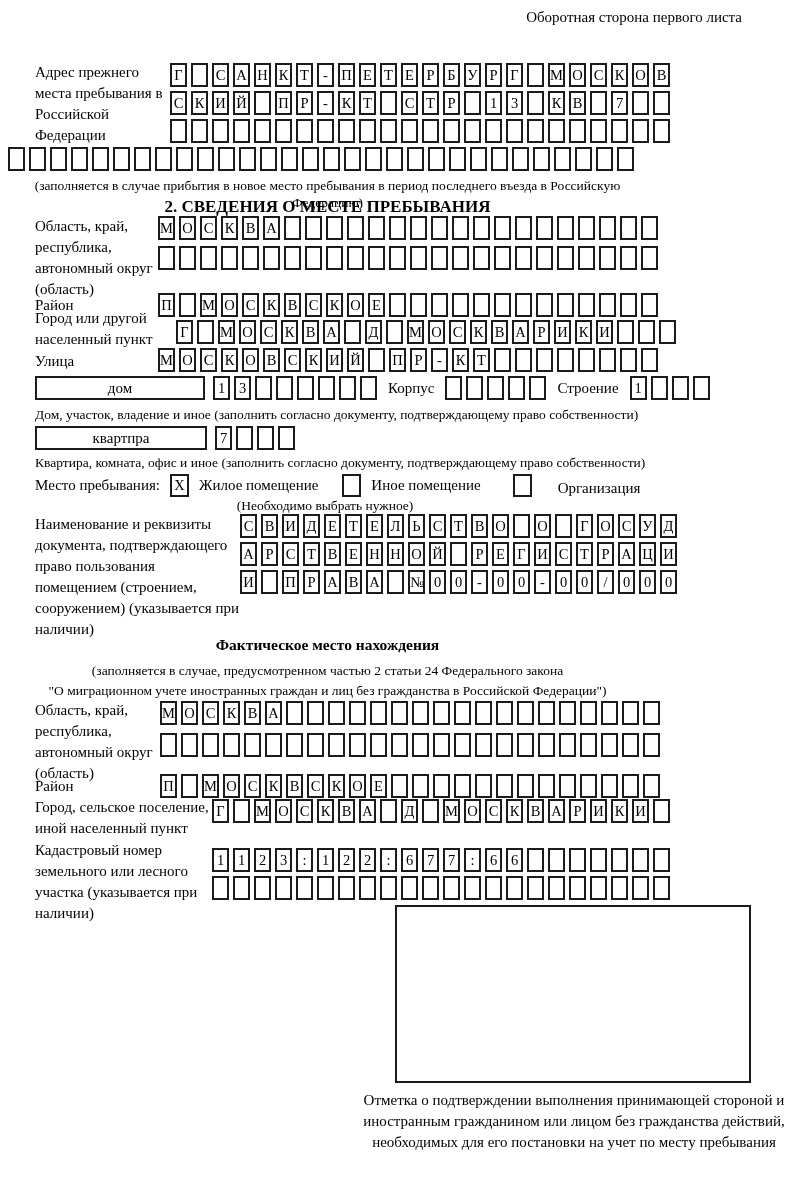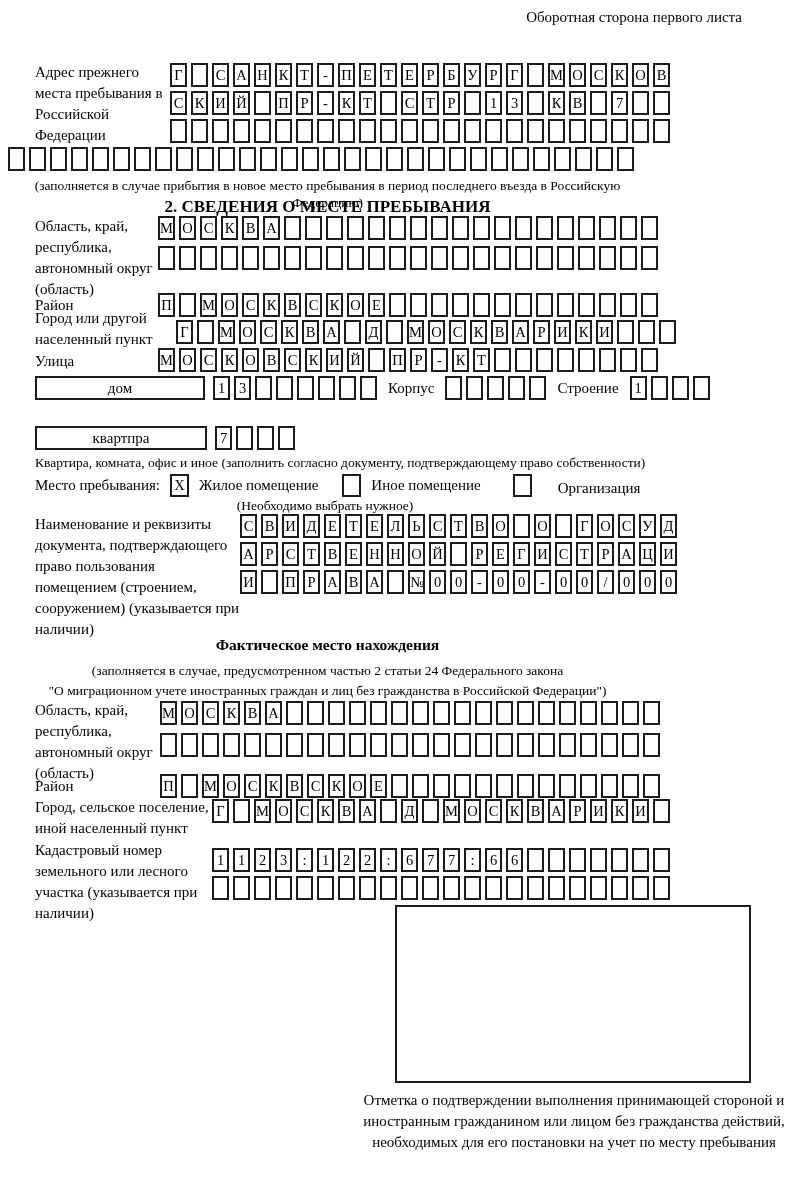--- a/index.html
+++ b/index.html
@@ -313,20 +313,21 @@
         <span class="cell"></span>
       </span>
     <span class="lbl" style="padding:0 3px;">Строение</span>
     <span class="cells">
         <span class="cell">1</span>
         <span class="cell"></span>
         <span class="cell"></span>
         <span class="cell"></span>
       </span>
   </div>
+  <div class="abs note" style="top:406px; left:35px;">Дом, участок, владение и иное (заполнить согласно документу, подтверждающему право собственности)</div>
 
   <div class="inlinerow" style="top:426px; left:35px; gap:8px;">
     <span class="widebox" style="width:172px;">квартпра</span>
     <span class="cells">
         <span class="cell">7</span>
         <span class="cell"></span>
         <span class="cell"></span>
         <span class="cell"></span>
       </span>
   </div>

